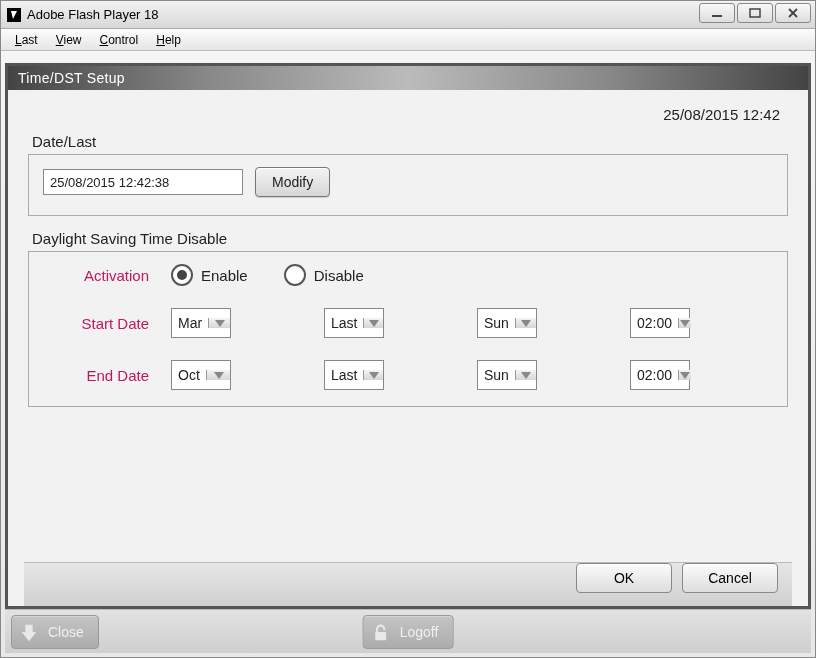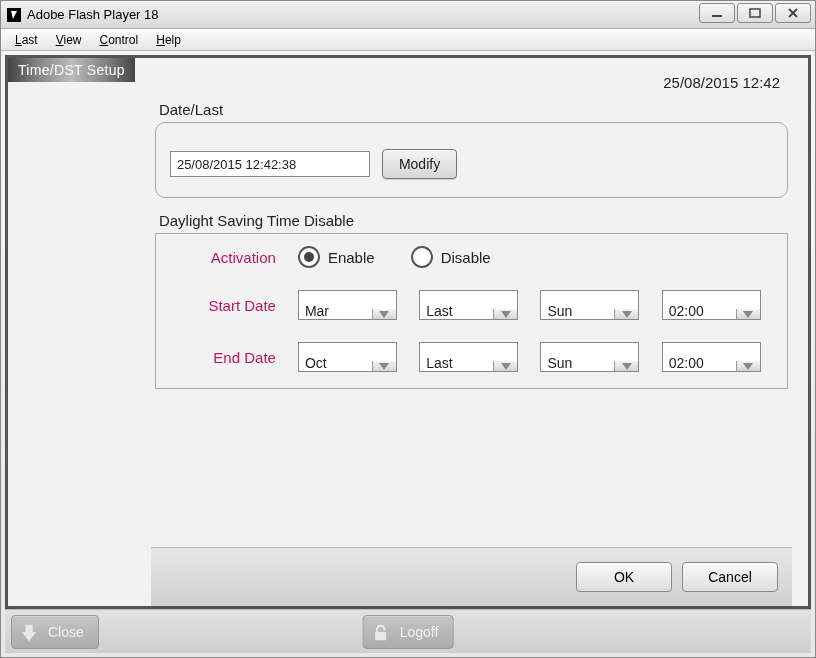--- a/index.html
+++ b/index.html
@@ -9,41 +9,41 @@
 .title-icon { width: 14px; height: 14px; background: #000; margin-right: 6px; display:flex; align-items:center; justify-content:center;}
 .title-icon svg { width:10px;height:10px;}
 .title-text { font-size: 13px; color: #000; }
 .win-controls { position: absolute; right: 4px; top: 2px; display: flex; gap: 2px; }
 .win-btn { width: 36px; height: 20px; border: 1px solid #888; border-radius: 3px; background: linear-gradient(#f8f8f8,#ddd); display:flex; align-items:center; justify-content:center; cursor:default;}
 .win-btn svg { width: 14px; height: 10px; }
 .menubar { height: 22px; background: linear-gradient(#fdfdfd,#e5e5e5); border-bottom: 1px solid #bbb; display: flex; align-items: center; padding: 0 6px; gap: 2px; }
 .menu-item { font-size: 12px; color: #000; padding: 2px 8px; text-decoration: underline; text-decoration-color: transparent; cursor: default; }
 .menu-item::first-letter { text-decoration: underline; }
 .client { flex: 1; padding: 4px; display: flex; flex-direction: column; }
-.outer-frame { flex: 1; border: 3px solid #555; background: #f2f2f2; display: flex; position: relative; }
+.outer-frame { flex: 1; border: 3px solid #555; background: #f2f2f2; display: flex; flex-direction: column; position: relative; margin-top: 8px; }
 .page-header { height: 24px; background: linear-gradient(to right,#444,#888,#bbb,#888,#444); color: #fff; display: flex; align-items: center; padding: 0 10px; font-size: 14px; letter-spacing: .3px; }
 .page-body { flex: 1; padding: 10px 16px 0 16px; position: relative; display:flex; flex-direction:column; }
 .clock-top { text-align: right; font-size: 15px; color: #222; padding: 6px 12px 10px; }
 .fieldset { border: 1px solid #aaa; margin: 4px 4px 14px 4px; padding: 10px 14px 12px; }
 .fieldlabel-out { font-size: 15px; color: #222; margin: 0 0 4px 8px; }
 .row { display: flex; align-items: center; gap: 12px; margin: 6px 0; }
 .text-input { width: 200px; height: 26px; border: 1px solid #888; background: #fff; font-size: 13px; padding: 0 6px; color: #222; }
 .btn-3d { height: 30px; padding: 0 16px; border: 1px solid #777; border-radius: 4px; background: linear-gradient(#f4f4f4,#d6d6d6); font-size: 14px; cursor: pointer; color:#222; box-shadow: inset 0 1px 0 #fff, 0 1px 1px rgba(0,0,0,.15);}
 .dst-grid { display: grid; grid-template-columns: 110px auto auto auto auto; row-gap: 22px; column-gap: 14px; align-items: center; padding: 2px 4px 4px; }
 .form-label { font-size: 15px; color: #be185d; text-align: right; padding-right: 8px; }
 .radio-pair { display: flex; align-items: center; gap: 36px; grid-column: 2 / span 4;}
 .radio-item { display: flex; align-items: center; gap: 8px; cursor: pointer; }
 .radio-outer { width: 22px; height: 22px; border: 2px solid #555; border-radius: 50%; display:flex; align-items:center; justify-content:center; background:#fff;}
 .radio-inner { width: 10px; height: 10px; border-radius: 50%; background: #444; }
 .radio-label { font-size: 15px; color: #222; }
-.select-like { width: 99px; height: 30px; display: flex; align-items: flex-end; border: 1px solid #888; background:#fff; cursor:pointer;}
+.select-like { width: 60px; height: 30px; display: flex; align-items: center; border: 1px solid #888; background:#fff; cursor:pointer;}
 .select-text { flex: 1; display: flex; align-items: center; padding: 0 6px; font-size: 14px; color: #222;}
 .select-btn { width: 24px; background: linear-gradient(#f4f4f4,#d6d6d6); border-left: 1px solid #999; display:flex; align-items:center; justify-content:center;}
 .select-btn svg{ width:12px;height:10px;}
-.button-bar { height: 59px; background: linear-gradient(#e6e6e6,#d0d0d0); border-top: 1px solid #bbb; display: flex; align-items: center; justify-content: flex-end; gap: 10px; padding: 8px 14px; margin-top:auto;}
+.button-bar { height: 44px; background: linear-gradient(#e6e6e6,#d0d0d0); border-top: 1px solid #bbb; display: flex; align-items: flex-start; justify-content: flex-end; gap: 10px; padding: 0 14px; margin-top:auto;}
 .btn-main { width: 96px; height: 30px; border: 1px solid #888; border-radius: 4px; background: linear-gradient(#fbfbfb,#dedede); font-size: 14px; cursor:pointer; box-shadow: inset 0 1px 0 #fff;}
 .statusbar { height: 44px; background: linear-gradient(#e2e2e2,#cfcfcf); display: flex; align-items: center; padding: 0 6px; gap: 8px; border-top:1px solid #bbb;}
 .status-left, .status-mid { display: flex; align-items: center; gap: 8px; }
 .status-chip { height: 34px; display: flex; align-items: center; gap: 8px; padding: 0 14px 0 6px; border-radius: 4px; background: linear-gradient(#bcbcbc,#9e9e9e); color:#fff; font-size:14px; border:1px solid #999; box-shadow: inset 0 1px 0 rgba(255,255,255,.3); text-align: right;}
 .status-chip.dim { background: linear-gradient(#c4c4c4,#acacac); color:#f0f0f0;}
 .status-chip svg{ width:22px; height:22px;} 
 .status-clock { text-align: right; color:#bdbdbd; font-size:15px; line-height:17px; padding-right:6px;}
 .status-clock .l2 { font-size:13px;}
 </style>
 </head>
@@ -91,21 +91,21 @@
       <div class="page-header">
         <span>Time/DST Setup</span>
       </div>
 
       <div class="page-body">
 
         <div class="clock-top">25/08/2015 12:42</div>
 
         <div>
           <div class="fieldlabel-out">Date/Last</div>
-          <div class="fieldset" style="padding-top:20px;border-radius:10px;">
+          <div class="fieldset" style="padding-top:6px;">
             <div class="row">
               <input class="text-input" type="text" value="25/08/2015 12:42:38" style="">
               <button class="btn-3d">Modify</button>
             </div>
           </div>
         </div>
 
         <div>
           <div class="fieldlabel-out">Daylight Saving Time Disable</div>
           <div class="fieldset">

